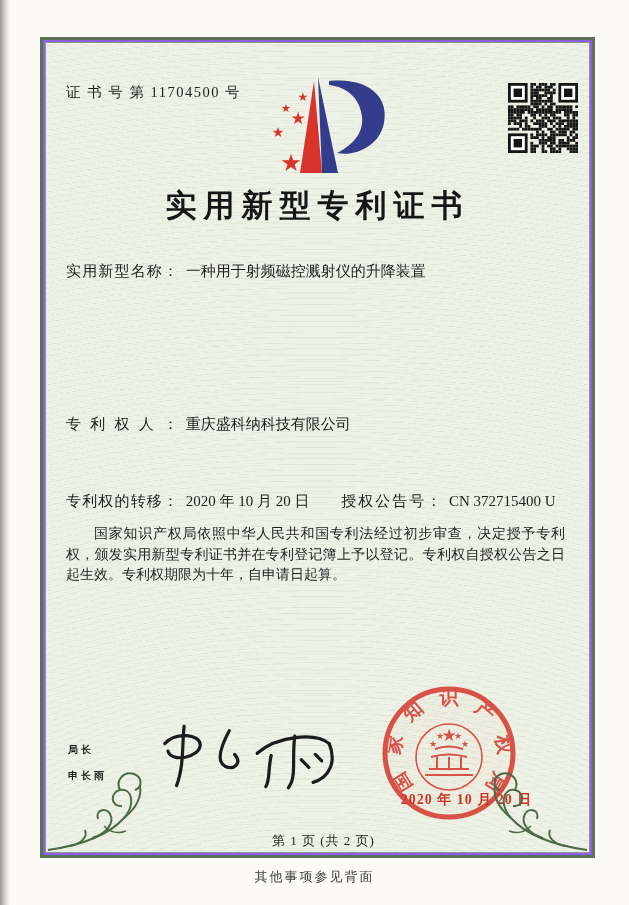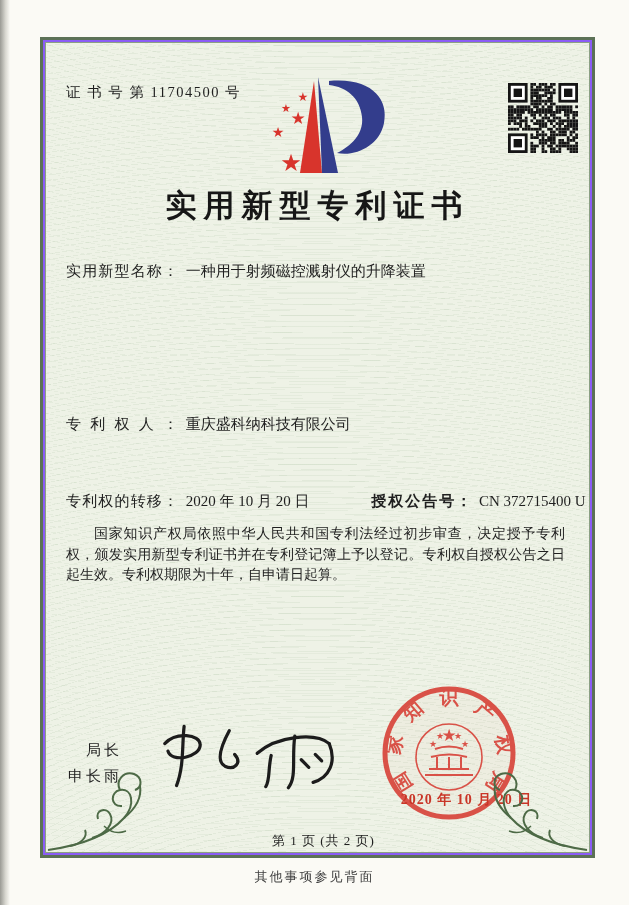--- a/index.html
+++ b/index.html
@@ -24,25 +24,25 @@
       #eef2e6;
   }
   .cert-no{position:absolute;left:20px;top:40px;font-size:14.5px;letter-spacing:1.5px;font-weight:500;}
   .logo{position:absolute;left:205px;top:28px;width:150px;height:110px;}
   .qr{position:absolute;left:462px;top:40px;width:70px;height:70px;}
   .title{position:absolute;left:0;right:0;top:142px;text-align:center;
     font-size:31px;font-weight:bold;letter-spacing:7px;color:#161616;}
   .frow{position:absolute;left:20px;right:18px;height:20px;font-size:15px;font-weight:500;white-space:nowrap;}
   .flabel{display:inline-block;width:112px;text-align:justify;text-align-last:justify;vertical-align:top;}
   .fvalue{margin-left:4px;}
-  .flabel2{display:inline-block;width:100px;margin-left:58px;text-align:justify;text-align-last:justify;vertical-align:top;font-weight:bold;}
+  .flabel2{display:inline-block;width:100px;margin-left:28px;text-align:justify;text-align-last:justify;vertical-align:top;}
   .paras{position:absolute;left:20px;right:24px;top:481px;font-size:14px;line-height:20.5px;
     text-align:justify;font-weight:500;font-family:Liberation Mono, monospace;}
   .paras p{margin:0 0 9px 0;text-indent:2em;}
-  .signer{position:absolute;left:22px;top:694px;font-size:15px;font-weight:normal;letter-spacing:3px;line-height:26px;text-align:right;}
+  .signer{position:absolute;left:22px;top:694px;font-size:10px;font-weight:bold;letter-spacing:3px;line-height:26px;}
   .signature{position:absolute;left:108px;top:678px;width:215px;height:70px;}
   .seal{position:absolute;left:333px;top:640px;width:140px;height:140px;opacity:.92;}
   .seal-ch{font-size:19px;font-weight:bold;fill:#d8453b;text-anchor:middle;
     font-family:"Liberation Serif","DejaVu Serif",serif;}
   .seal-date{position:absolute;left:338px;top:748px;width:165px;text-align:center;
     color:#c93527;font-size:14px;font-weight:bold;letter-spacing:1px;}
   .page-info{position:absolute;left:12px;right:0;top:789px;text-align:center;font-size:13px;letter-spacing:1px;}
   .footer-note{position:absolute;left:0;right:0;top:868px;text-align:center;font-size:13px;letter-spacing:2px;color:#404040;}
   .corner{position:absolute;width:108px;height:108px;}
   .corner.bl{left:-2px;bottom:-2px;}

